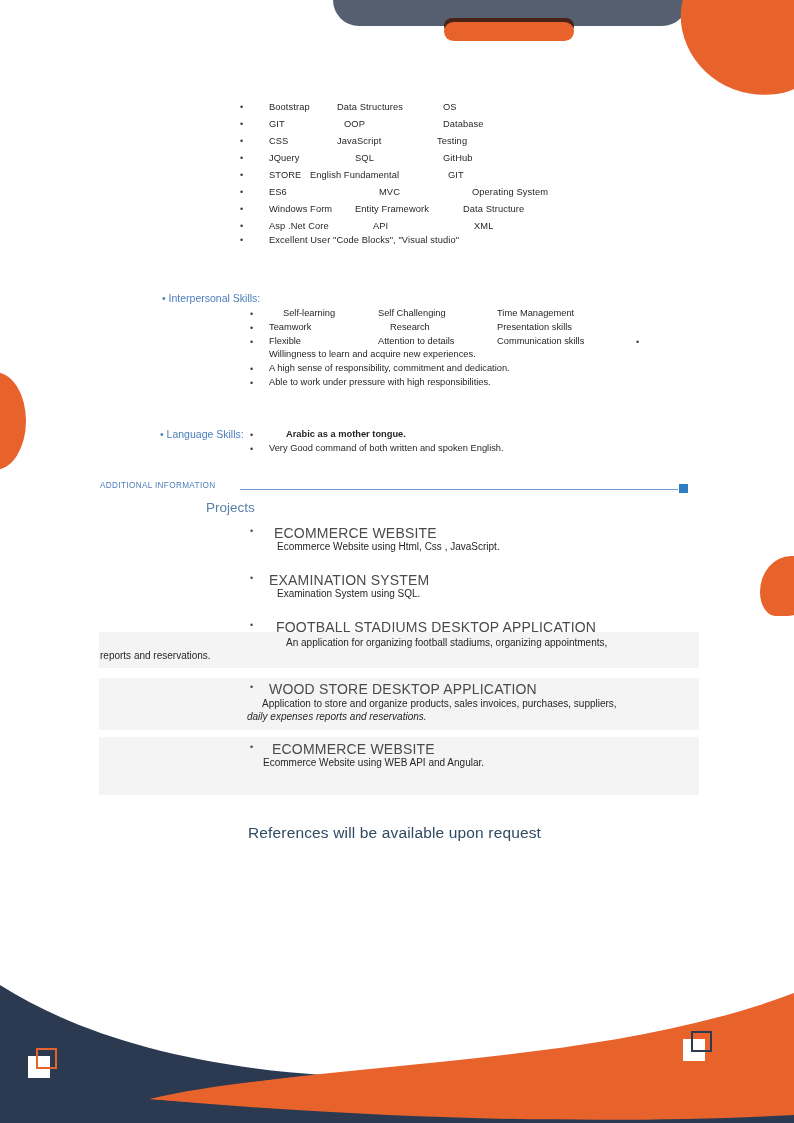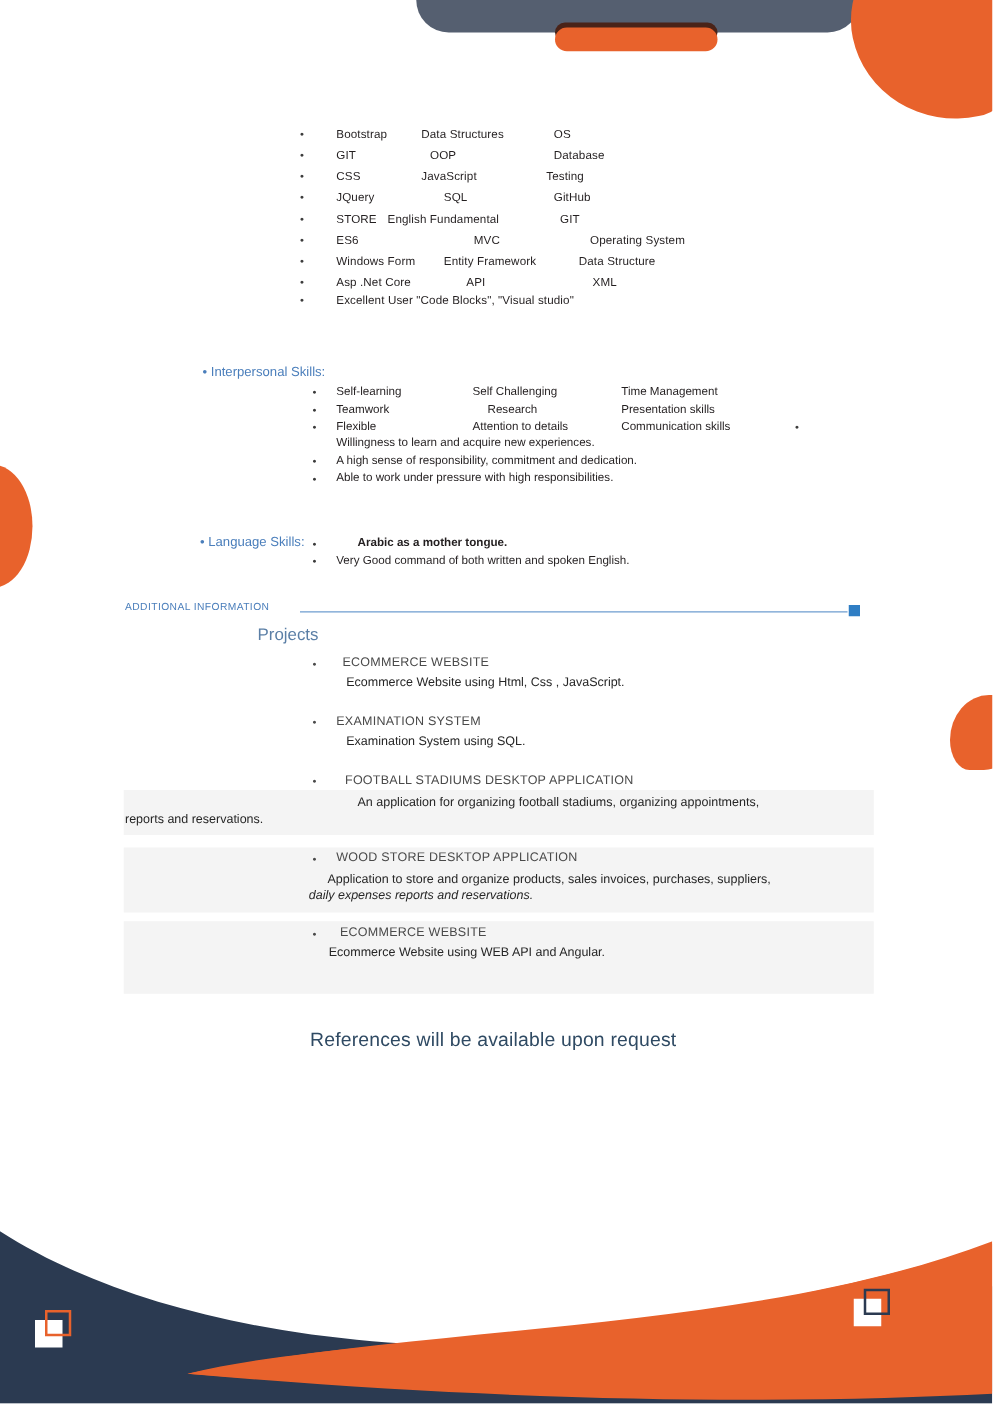--- a/index.html
+++ b/index.html
@@ -176,21 +176,21 @@
     color: #5b7fa6;
   }
 
   .gray-band {
     position: absolute;
     background: #f4f4f4;
   }
 
   .proj-title {
     position: absolute;
-    font-size: 10px;
+    font-size: 14px;
     color: #4a4a4a;
     white-space: pre;
     letter-spacing: 0.2px;
   }
   .proj-desc {
     position: absolute;
     font-size: 10px;
     color: #262626;
     white-space: pre;
   }
@@ -265,21 +265,21 @@
       <span class="row skill-line" style="left:474px; top:220px;">XML</span>
 
       <span class="bullet" style="left:240px; top:234px;">•</span>
       <span class="row skill-line" style="left:269px; top:234px;">Excellent User "Code Blocks", "Visual studio"</span>
     </div>
 
     <div class="sec-blue" style="left:162px; top:292px;">• Interpersonal Skills:</div>
 
     <div>
       <span class="bullet" style="left:250px; top:308px;">•</span>
-      <span class="sub-bullet" style="left:269px; top:308px;">Self-learning</span>
+      <span class="sub-bullet" style="left:283px; top:308px;">Self-learning</span>
       <span class="sub-bullet" style="left:378px; top:308px;">Self Challenging</span>
       <span class="sub-bullet" style="left:497px; top:308px;">Time Management</span>
 
       <span class="bullet" style="left:250px; top:322px;">•</span>
       <span class="sub-bullet" style="left:269px; top:322px;">Teamwork</span>
       <span class="sub-bullet" style="left:378px; top:322px;padding-left:12px;">Research</span>
       <span class="sub-bullet" style="left:497px; top:322px;">Presentation skills</span>
 
       <span class="bullet" style="left:250px; top:336px;">•</span>
       <span class="sub-bullet" style="left:269px; top:336px;">Flexible</span>

